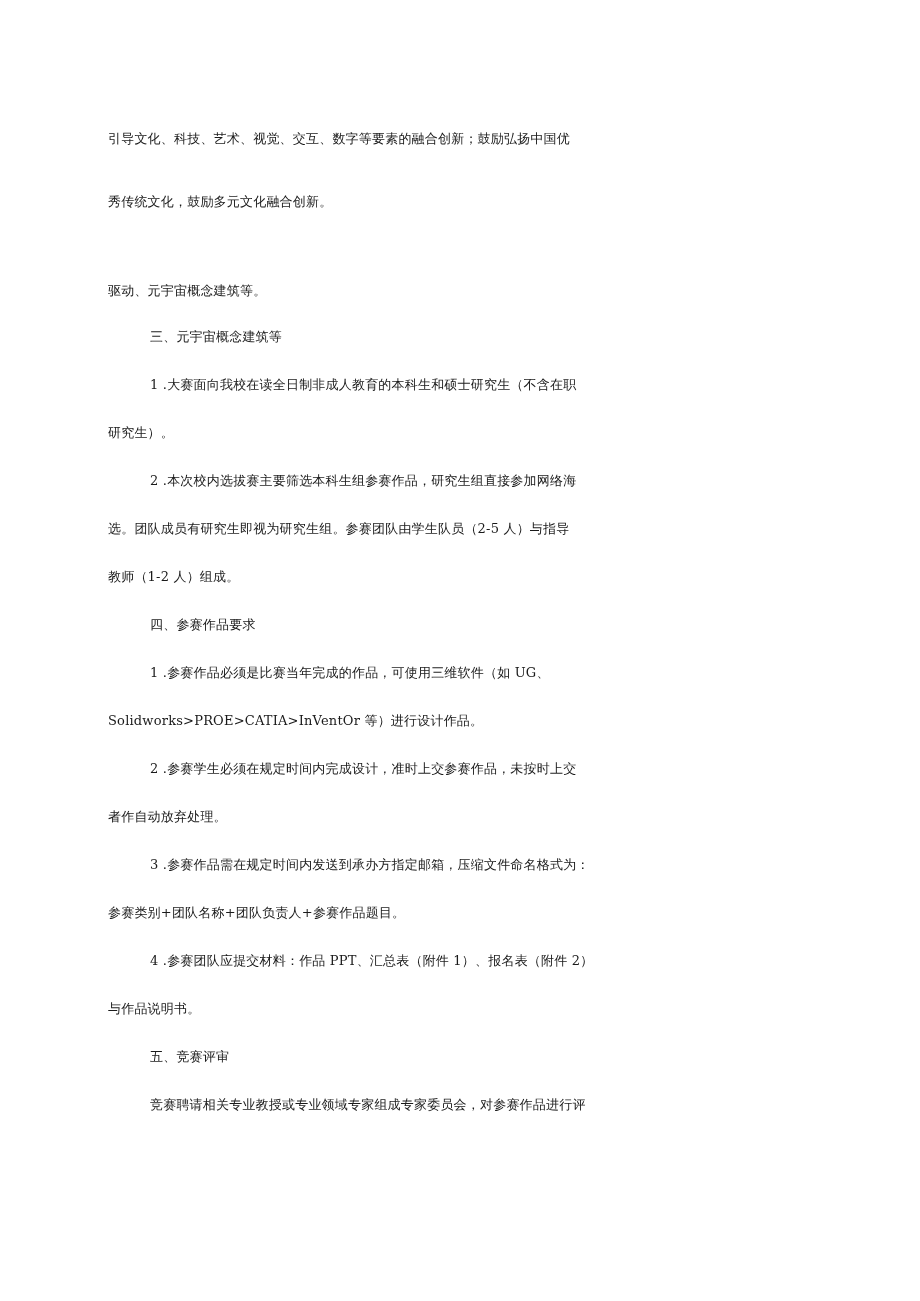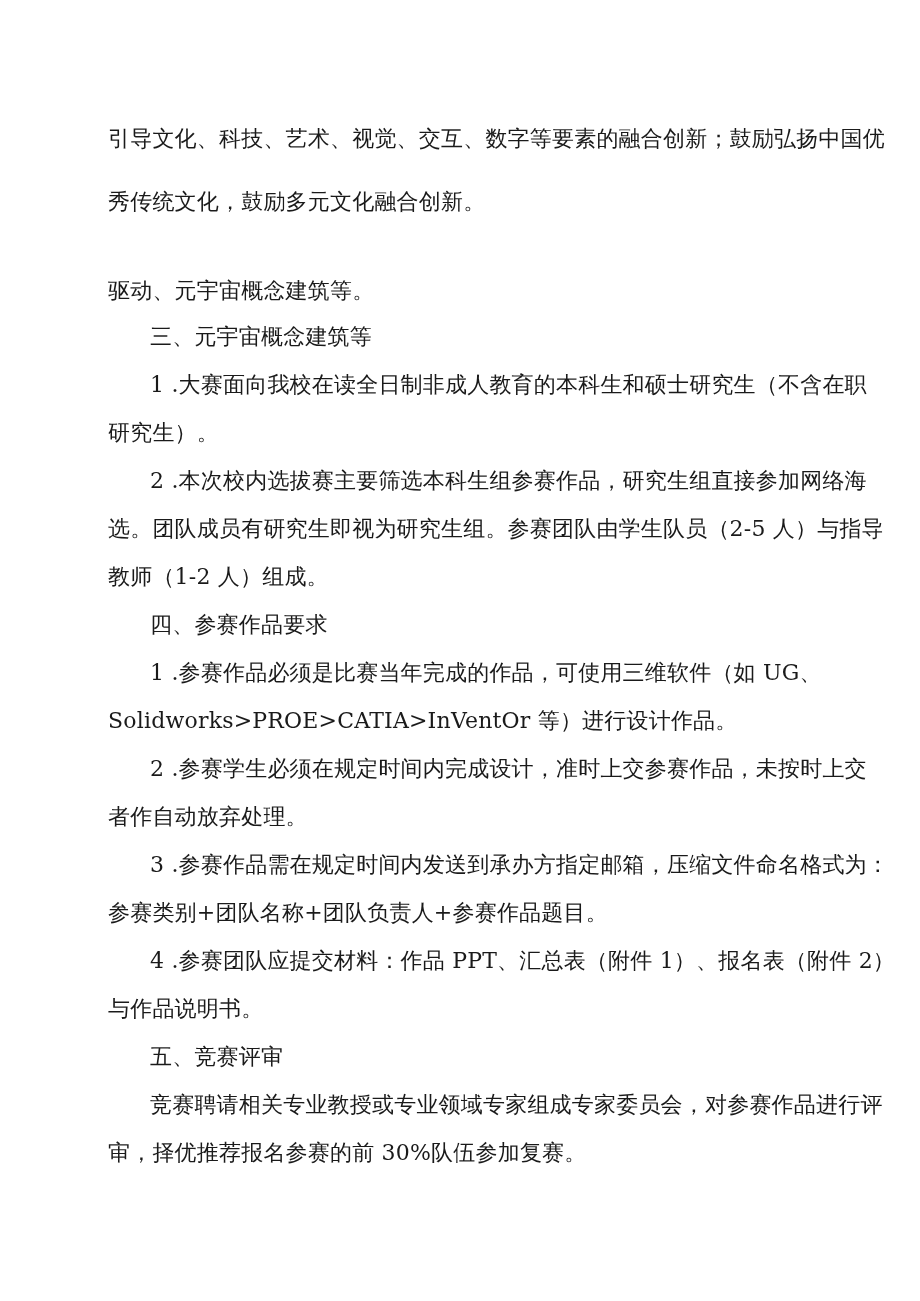--- a/index.html
+++ b/index.html
@@ -5,21 +5,21 @@
   html, body { margin: 0; padding: 0; background: #ffffff; }
   body { width: 920px; height: 1301px; position: relative; overflow: hidden; }
   .page {
     position: absolute; left: 0; top: 0; width: 920px; height: 1301px;
     background: #ffffff;
   }
   .line {
     position: absolute;
     left: 108px;
     font-family: "DejaVu Serif", "Liberation Serif", serif;
-    font-size: 22px;
+    font-size: 13px;
     color: #1a1a1a;
     white-space: nowrap;
     line-height: 24px;
     letter-spacing: 0.2px;
   }
   .indent { left: 150px; }
 </style>
 </head>
 <body>
 
@@ -37,14 +37,13 @@
   <div class="line indent" style="top:661px">1 .参赛作品必须是比赛当年完成的作品，可使用三维软件（如 UG、</div>
   <div class="line" style="top:709px">Solidworks&gt;PROE&gt;CATIA&gt;InVentOr 等）进行设计作品。</div>
   <div class="line indent" style="top:757px">2 .参赛学生必须在规定时间内完成设计，准时上交参赛作品，未按时上交</div>
   <div class="line" style="top:805px">者作自动放弃处理。</div>
   <div class="line indent" style="top:853px">3 .参赛作品需在规定时间内发送到承办方指定邮箱，压缩文件命名格式为：</div>
   <div class="line" style="top:901px">参赛类别+团队名称+团队负责人+参赛作品题目。</div>
   <div class="line indent" style="top:949px">4 .参赛团队应提交材料：作品 PPT、汇总表（附件 1）、报名表（附件 2）</div>
   <div class="line" style="top:997px">与作品说明书。</div>
   <div class="line indent" style="top:1045px">五、竞赛评审</div>
   <div class="line indent" style="top:1093px">竞赛聘请相关专业教授或专业领域专家组成专家委员会，对参赛作品进行评</div>
-  <div class="line" style="top:1141px">审，择优推荐报名参赛的前 30%队伍参加复赛。</div>
 </div>
 
 </body></html>

